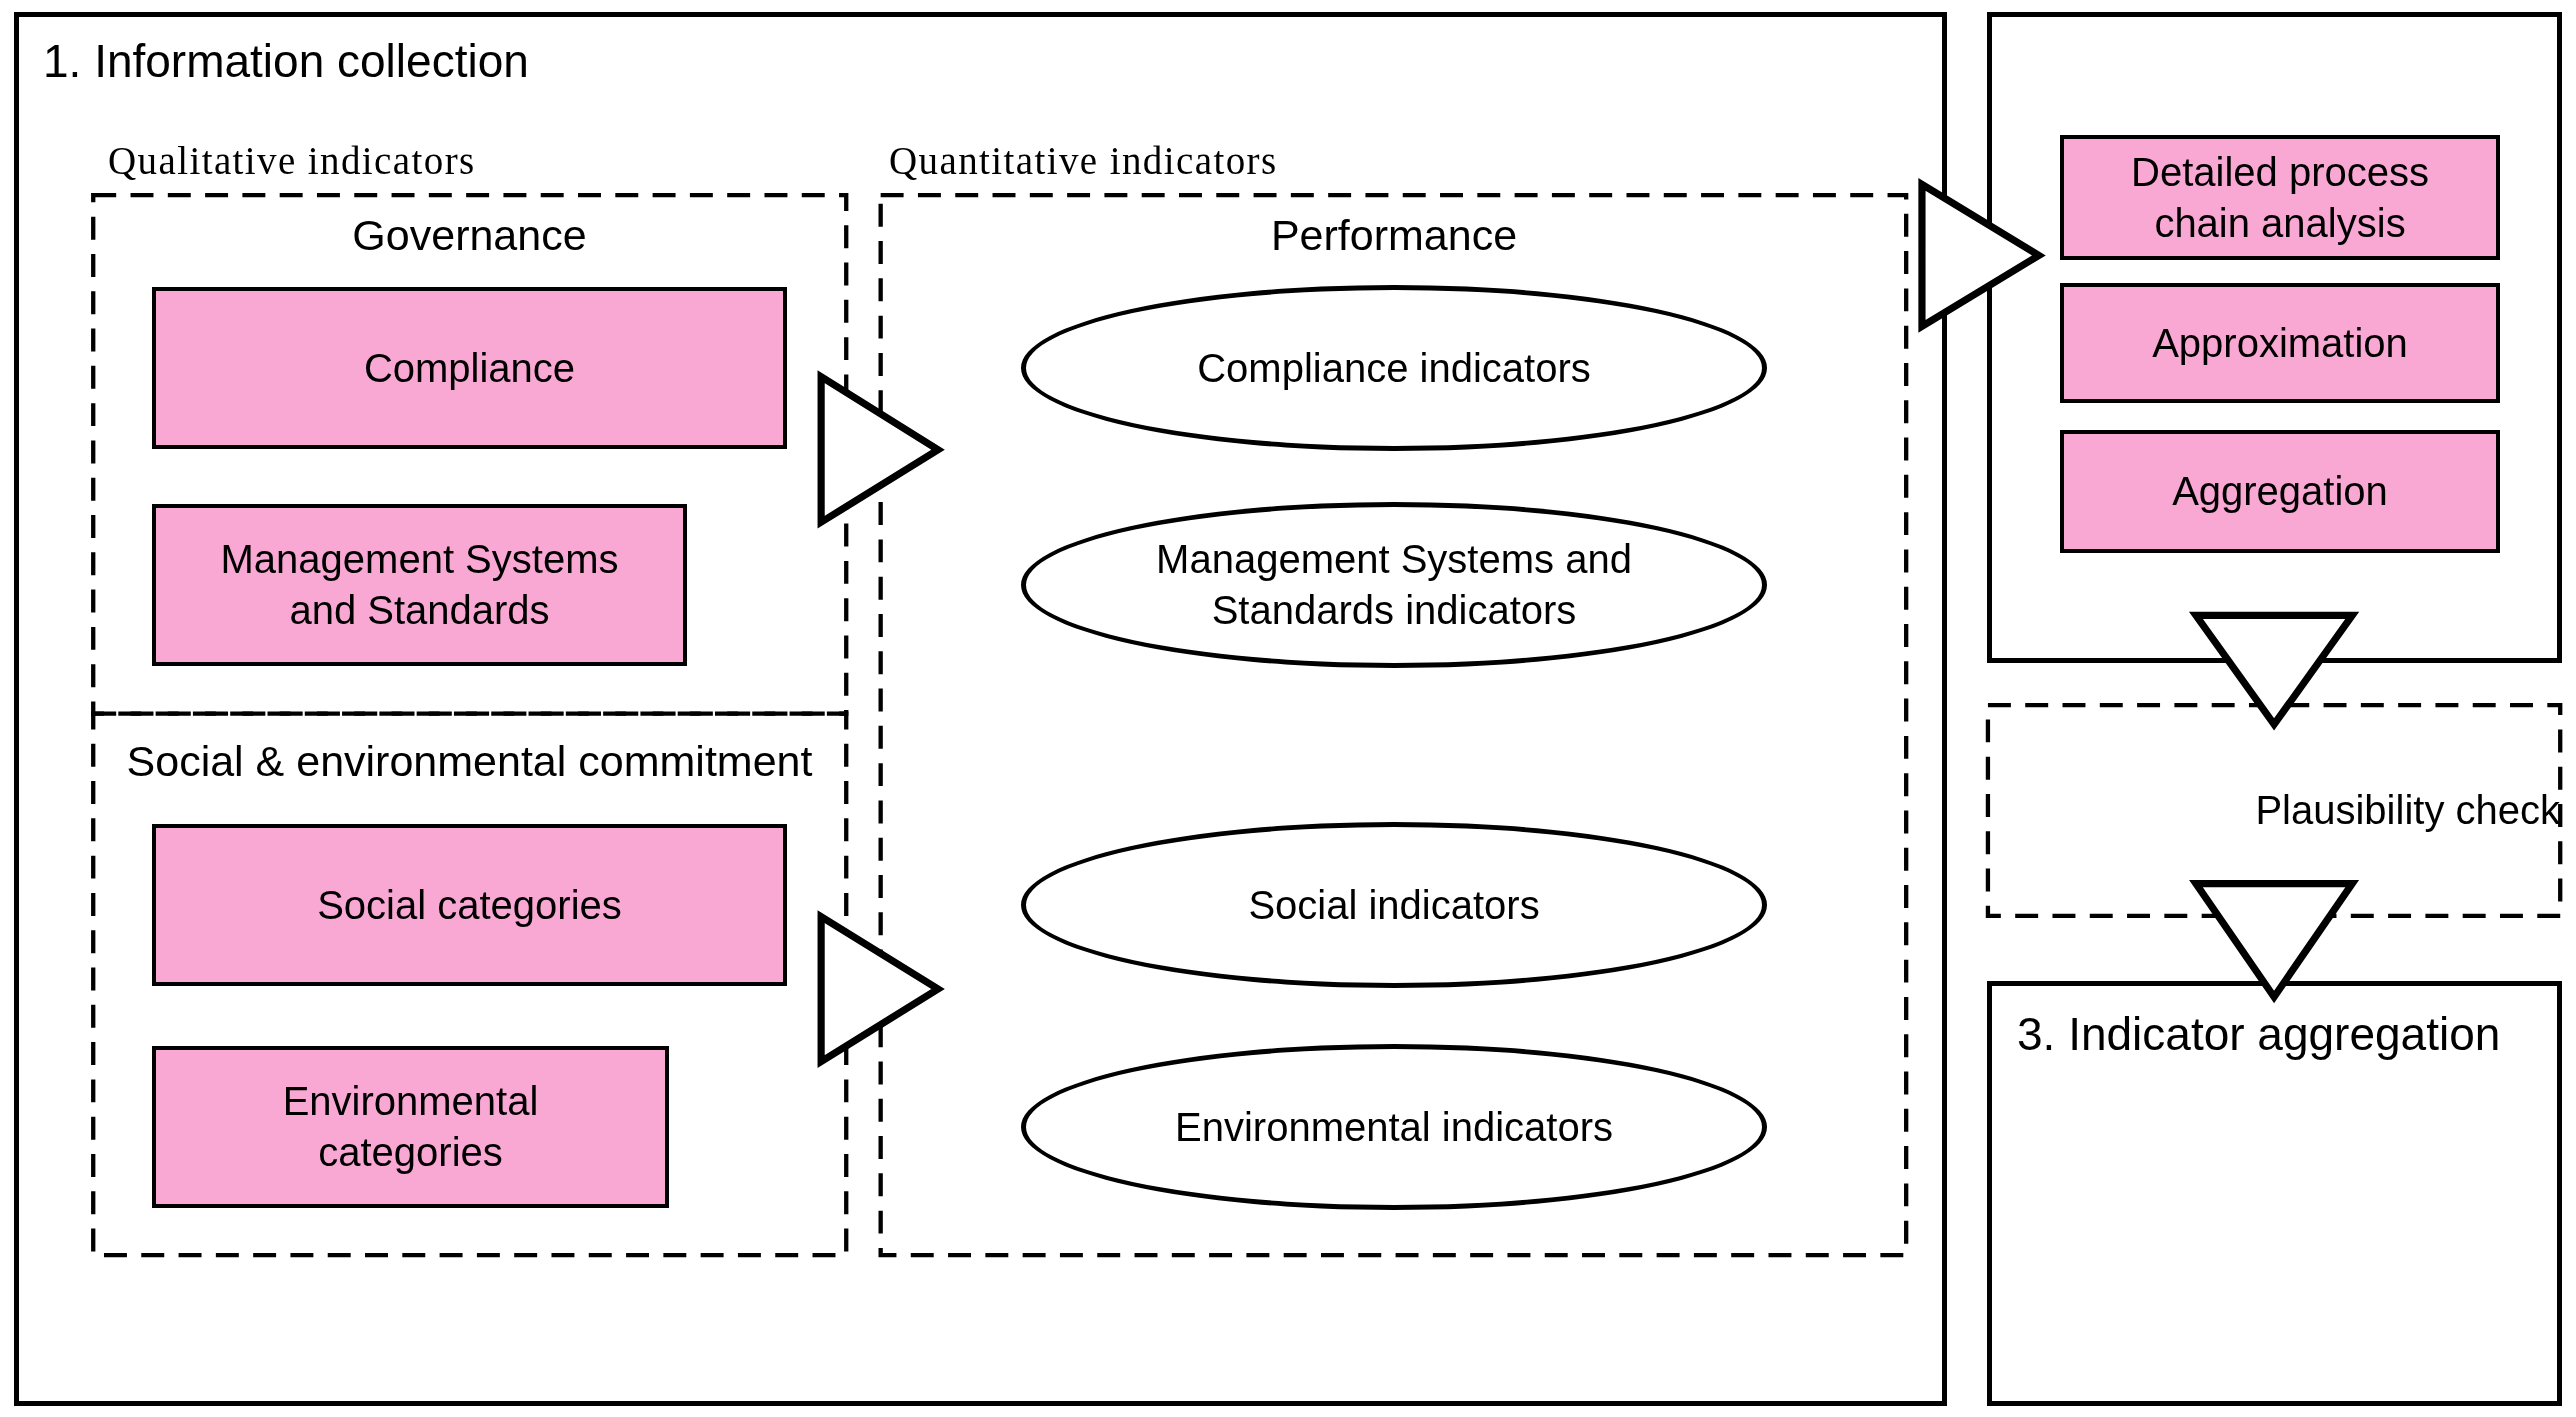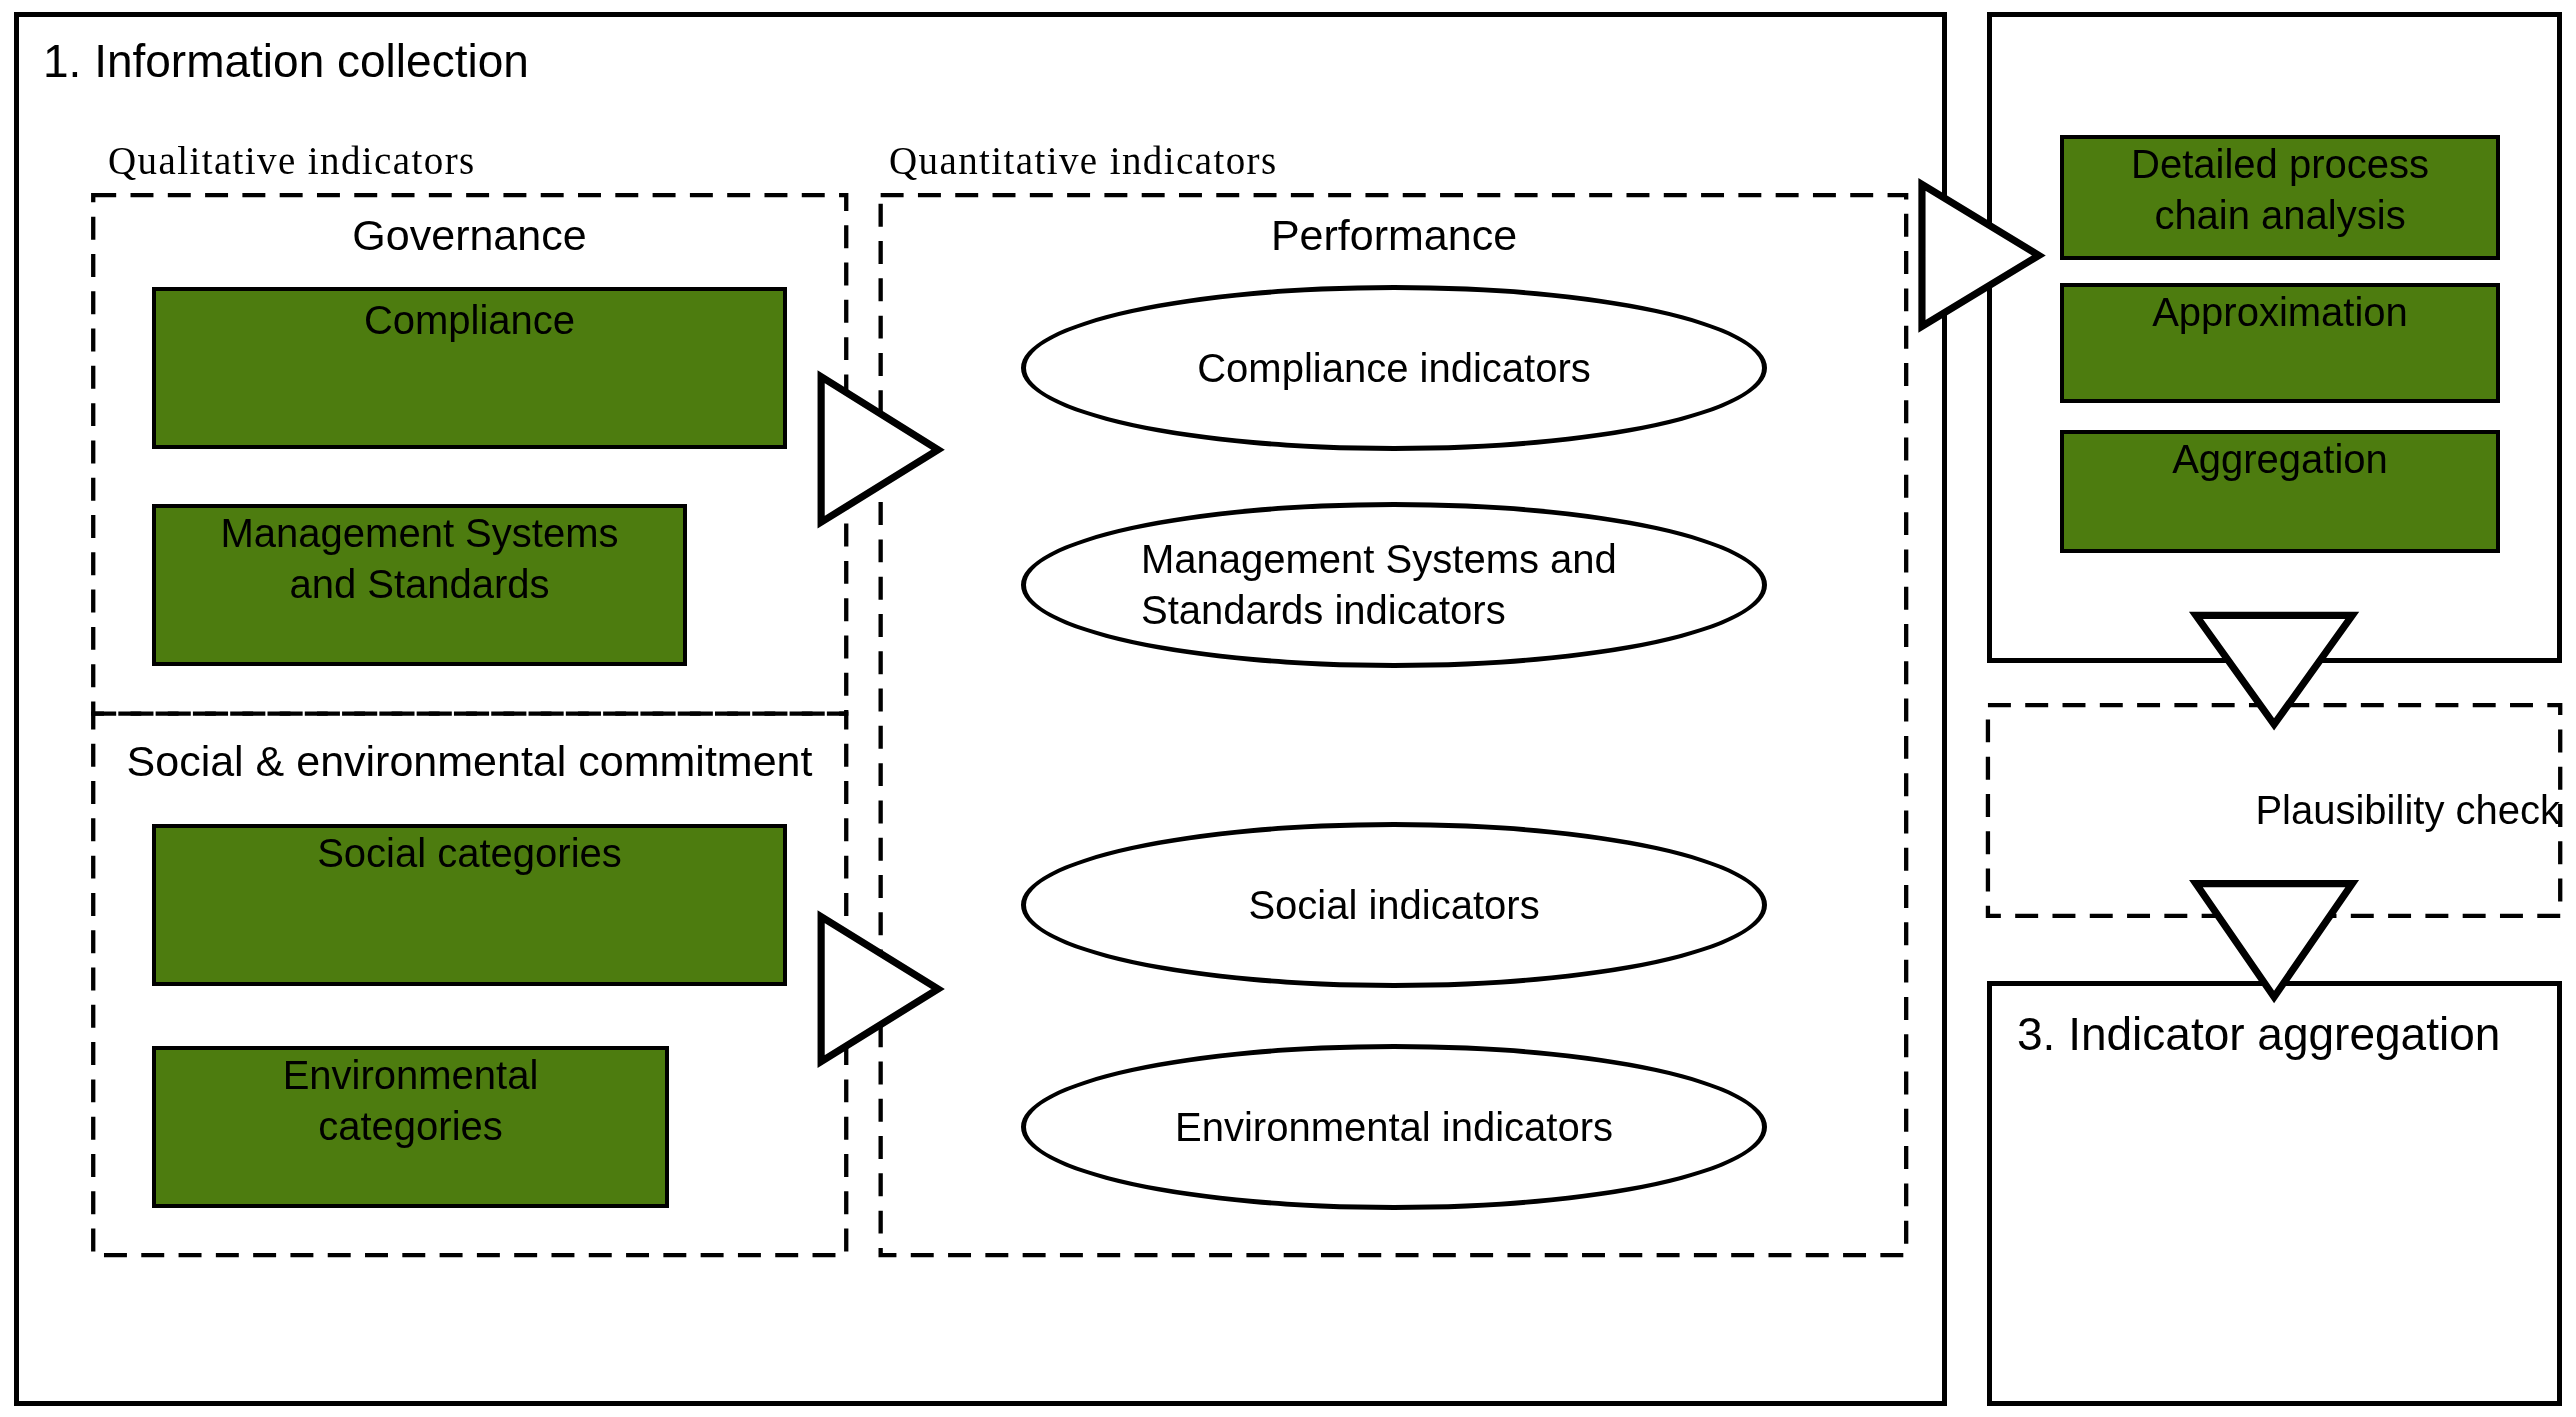--- a/index.html
+++ b/index.html
@@ -8,28 +8,28 @@
     width: 2576px;
     height: 1418px;
     background: #ffffff;
     font-family: "Liberation Sans", sans-serif;
     color: #000000;
     overflow: hidden;
   }
   .abs { position: absolute; box-sizing: border-box; }
   .outer-box { border: 5.7px solid #000; background: #ffffff; z-index: 0; }
   .solid-box {
-    border: 4.3px solid #000; background: #4d7c0f; z-index: 2;
-    display: flex; align-items: flex-start; justify-content: center;
+    border: 4.3px solid #000; background: #f9a8d4; z-index: 2;
+    display: flex; align-items: center; justify-content: center;
     text-align: center; font-size: 40px; line-height: 1.27;
   }
   .ellipse {
     border: 5px solid #000; background: #ffffff; border-radius: 50%; z-index: 2;
     display: flex; align-items: center; justify-content: center;
-    text-align: left; font-size: 40px; line-height: 1.27;
+    text-align: center; font-size: 40px; line-height: 1.27;
   }
   .title { font-size: 46px; z-index: 2; white-space: nowrap; }
   .heading { font-size: 43px; text-align: center; z-index: 2; }
   .serif-label {
     font-family: "Liberation Serif", serif;
     font-size: 39px; letter-spacing: 1.4px; z-index: 2; white-space: nowrap;
   }
   .center-label {
     z-index: 2; display: flex; align-items: center; justify-content: flex-end;
     text-align: center; font-size: 40px; line-height: 1.27;

